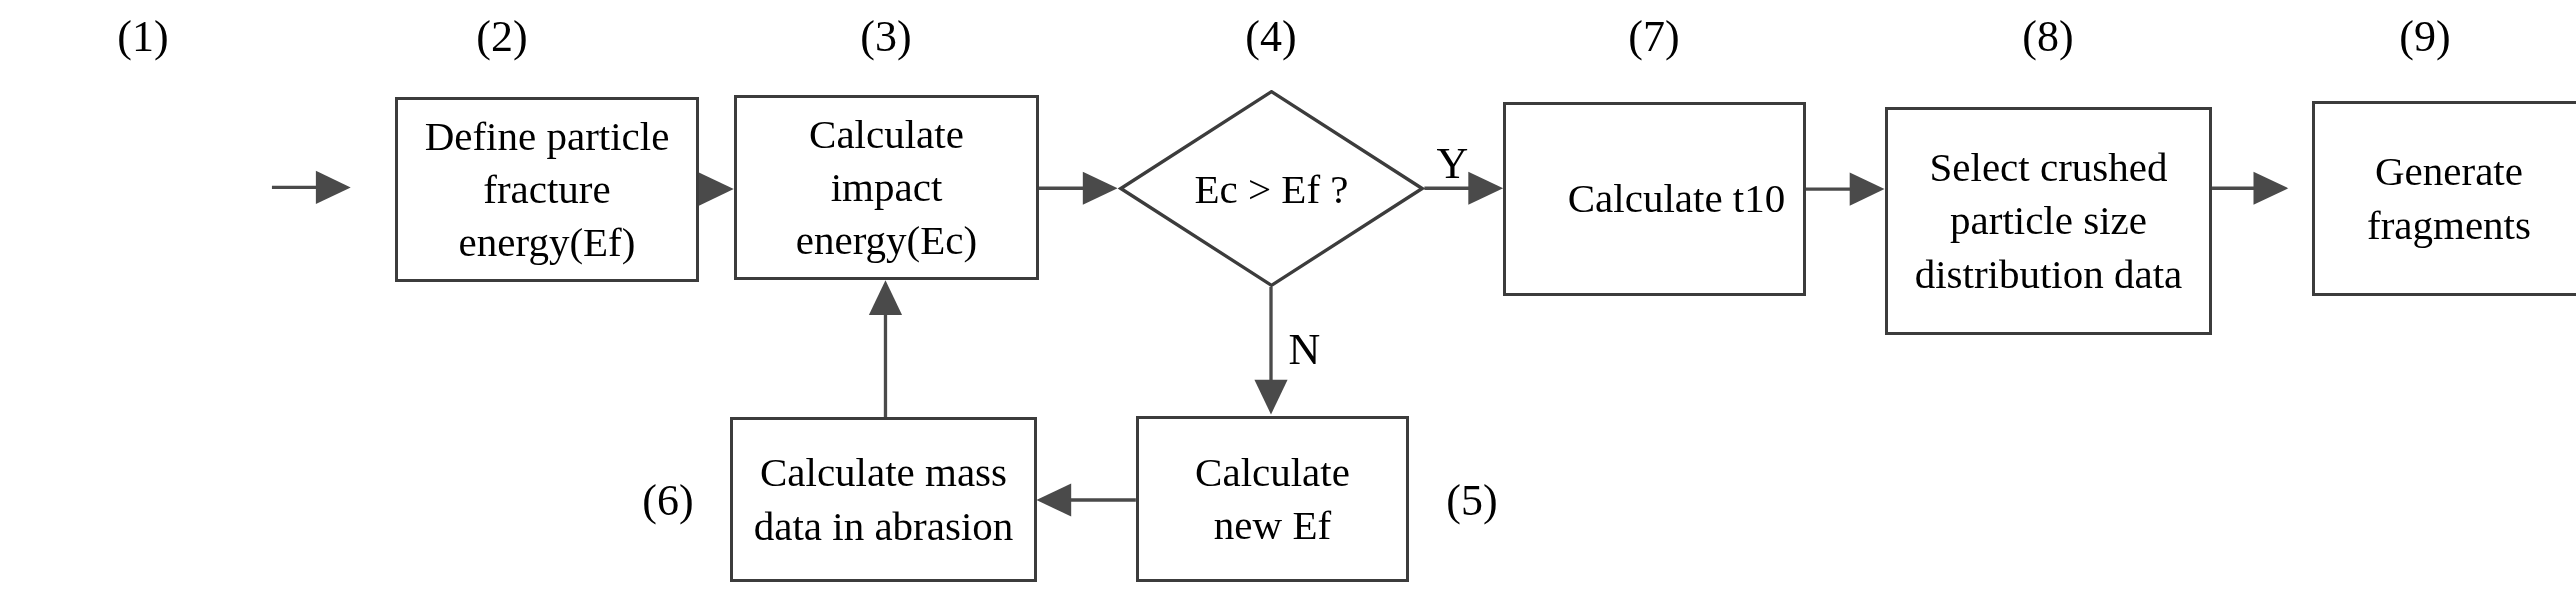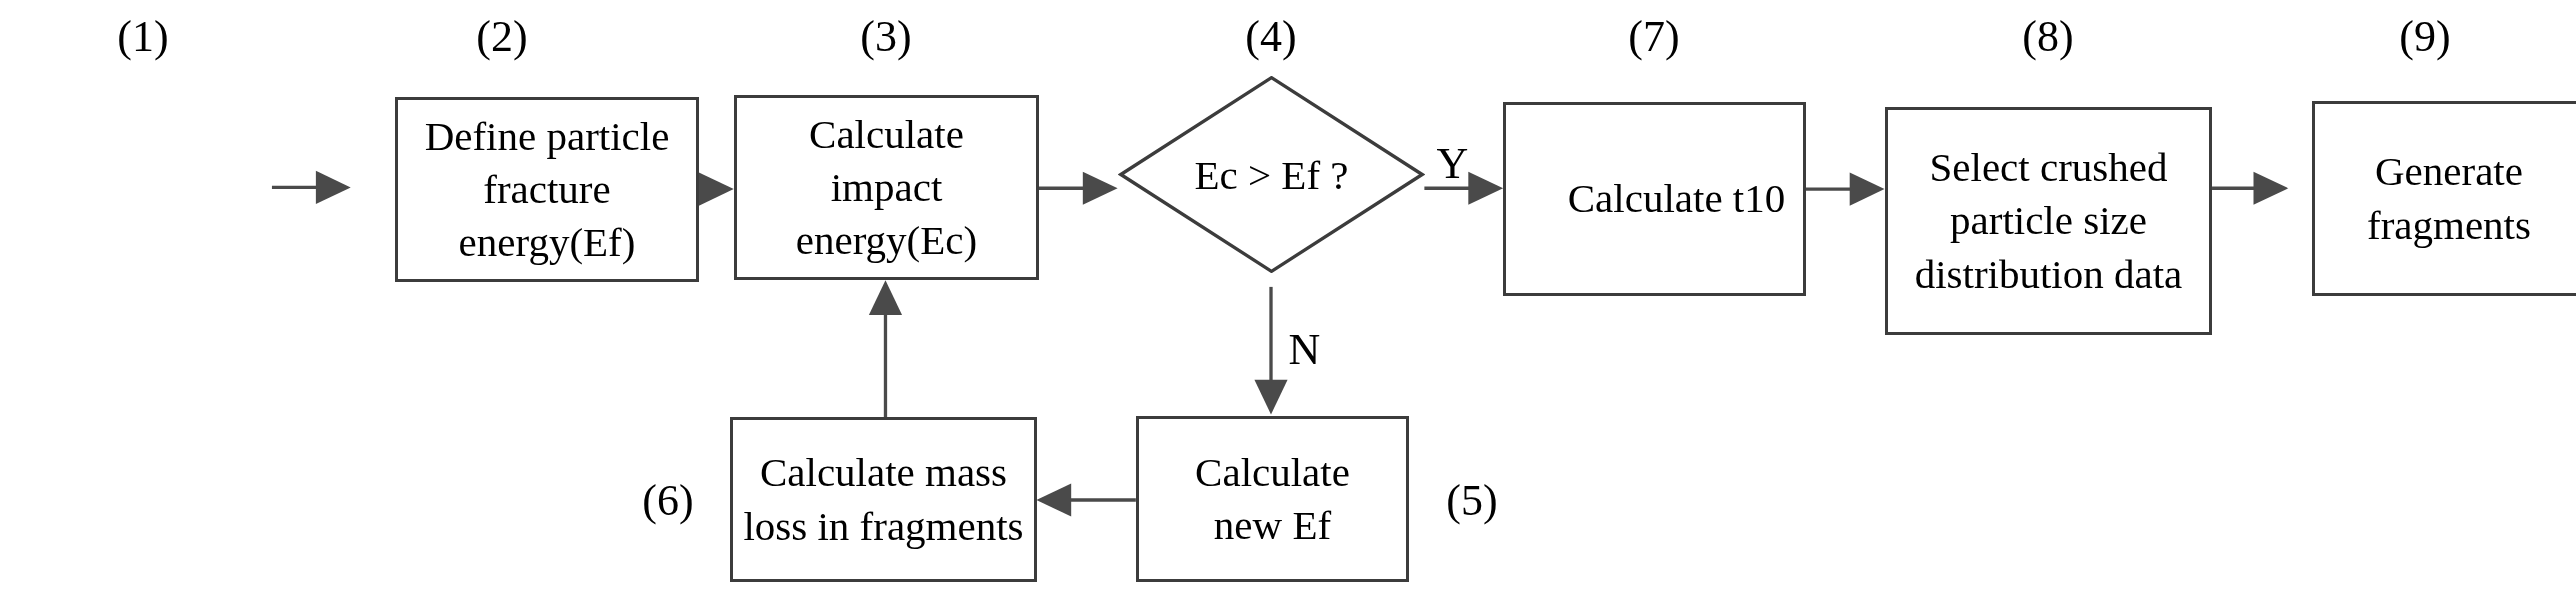--- a/index.html
+++ b/index.html
@@ -38,21 +38,21 @@
   .edge-label {
     position: absolute;
     width: 83px;
     height: 50px;
     font-size: 44px;
     line-height: 50px;
     text-align: center;
   }
   .diamond-wrap {
     position: absolute;
-    left: 1118px; top: 76px;
+    left: 1118px; top: 90px;
     width: 307px; height: 197px;
   }
   .diamond-wrap svg { position: absolute; left: 0; top: 0; }
   .diamond-text {
     position: absolute;
     left: 0; top: 0; right: 0; bottom: 0;
     display: flex;
     align-items: center;
     justify-content: center;
     font-size: 41px;
@@ -133,21 +133,21 @@
 fragments</div>
 
   <div class="diamond-wrap">
     <svg width="307" height="197" viewBox="0 0 370 238">
       <polygon points="185,2 367,119 185,236 3,119" fill="#ffffff" stroke="#3c3c3c" stroke-width="4"></polygon>
     </svg>
     <div class="diamond-text">Ec &gt; Ef ?</div>
   </div>
 
   <div class="box" style="left:730px;  top:417px; width:307px; height:165px;">Calculate mass
-loss in fragments</div>
+data in abrasion</div>
   <div class="box" style="left:1136px; top:416px; width:273px; height:166px;">Calculate
 new Ef</div>
 
   <div class="edge-label" style="left:1411px; top:139px;">Y</div>
   <div class="edge-label" style="left:1263px; top:325px;">N</div>
 
 </div>
 
 
 </body></html>

